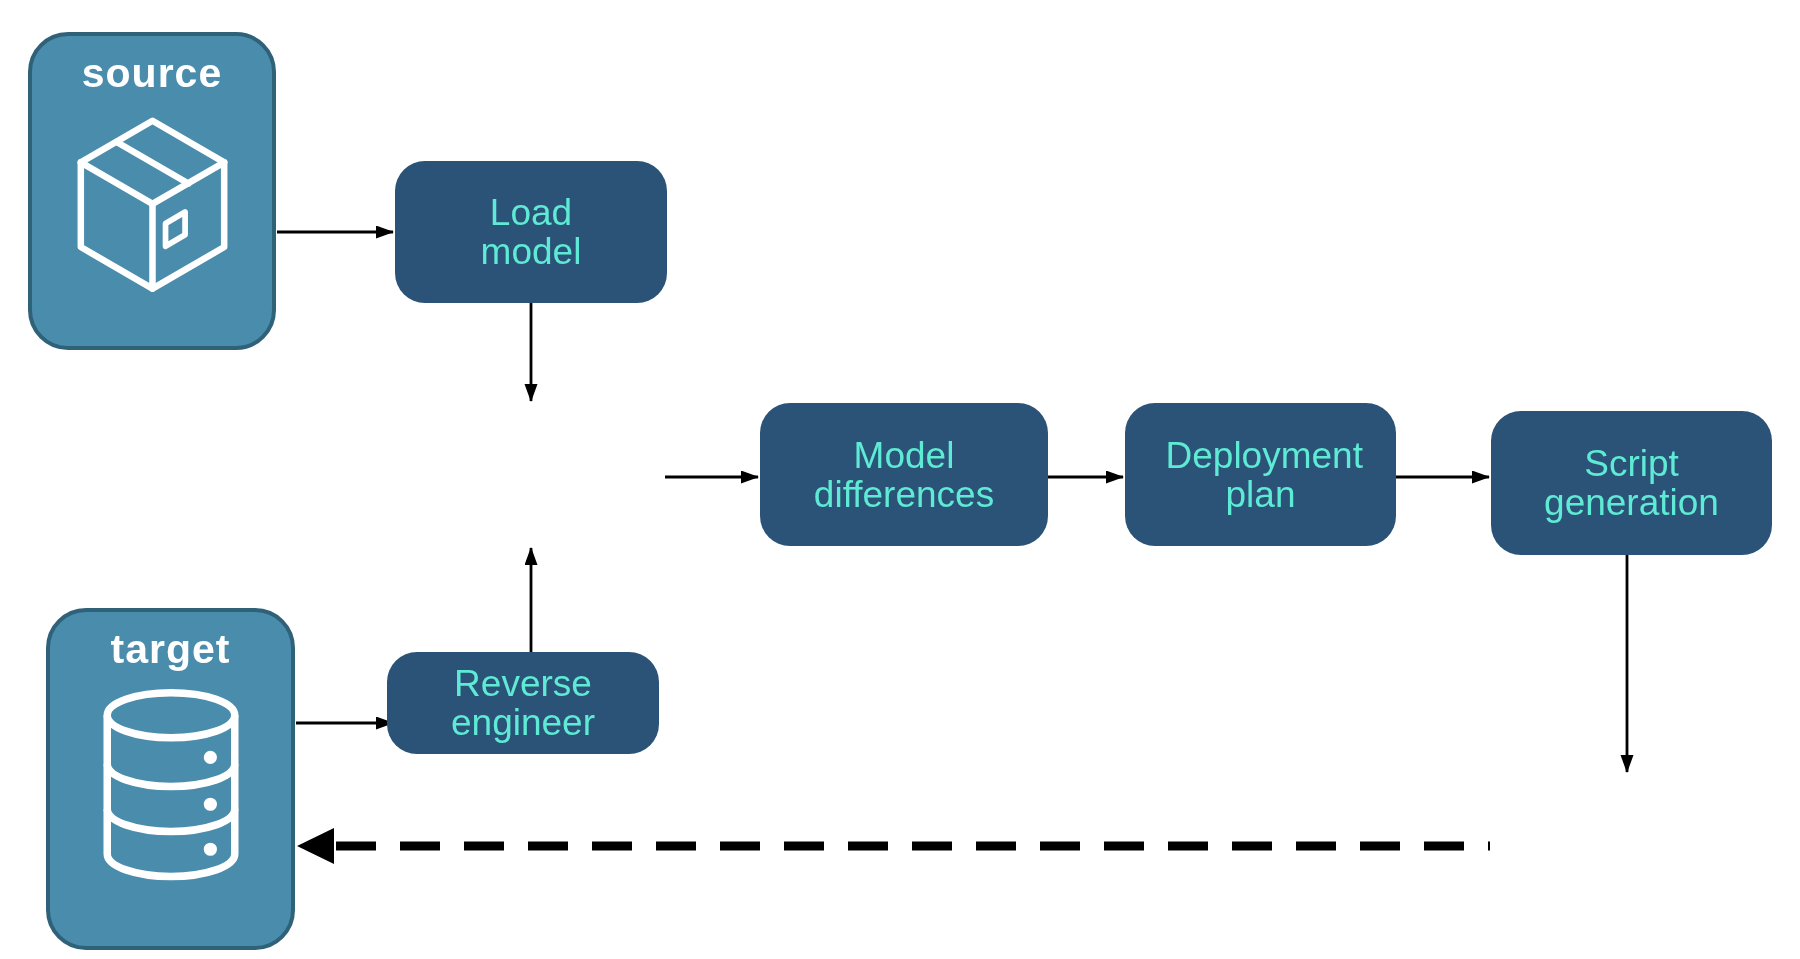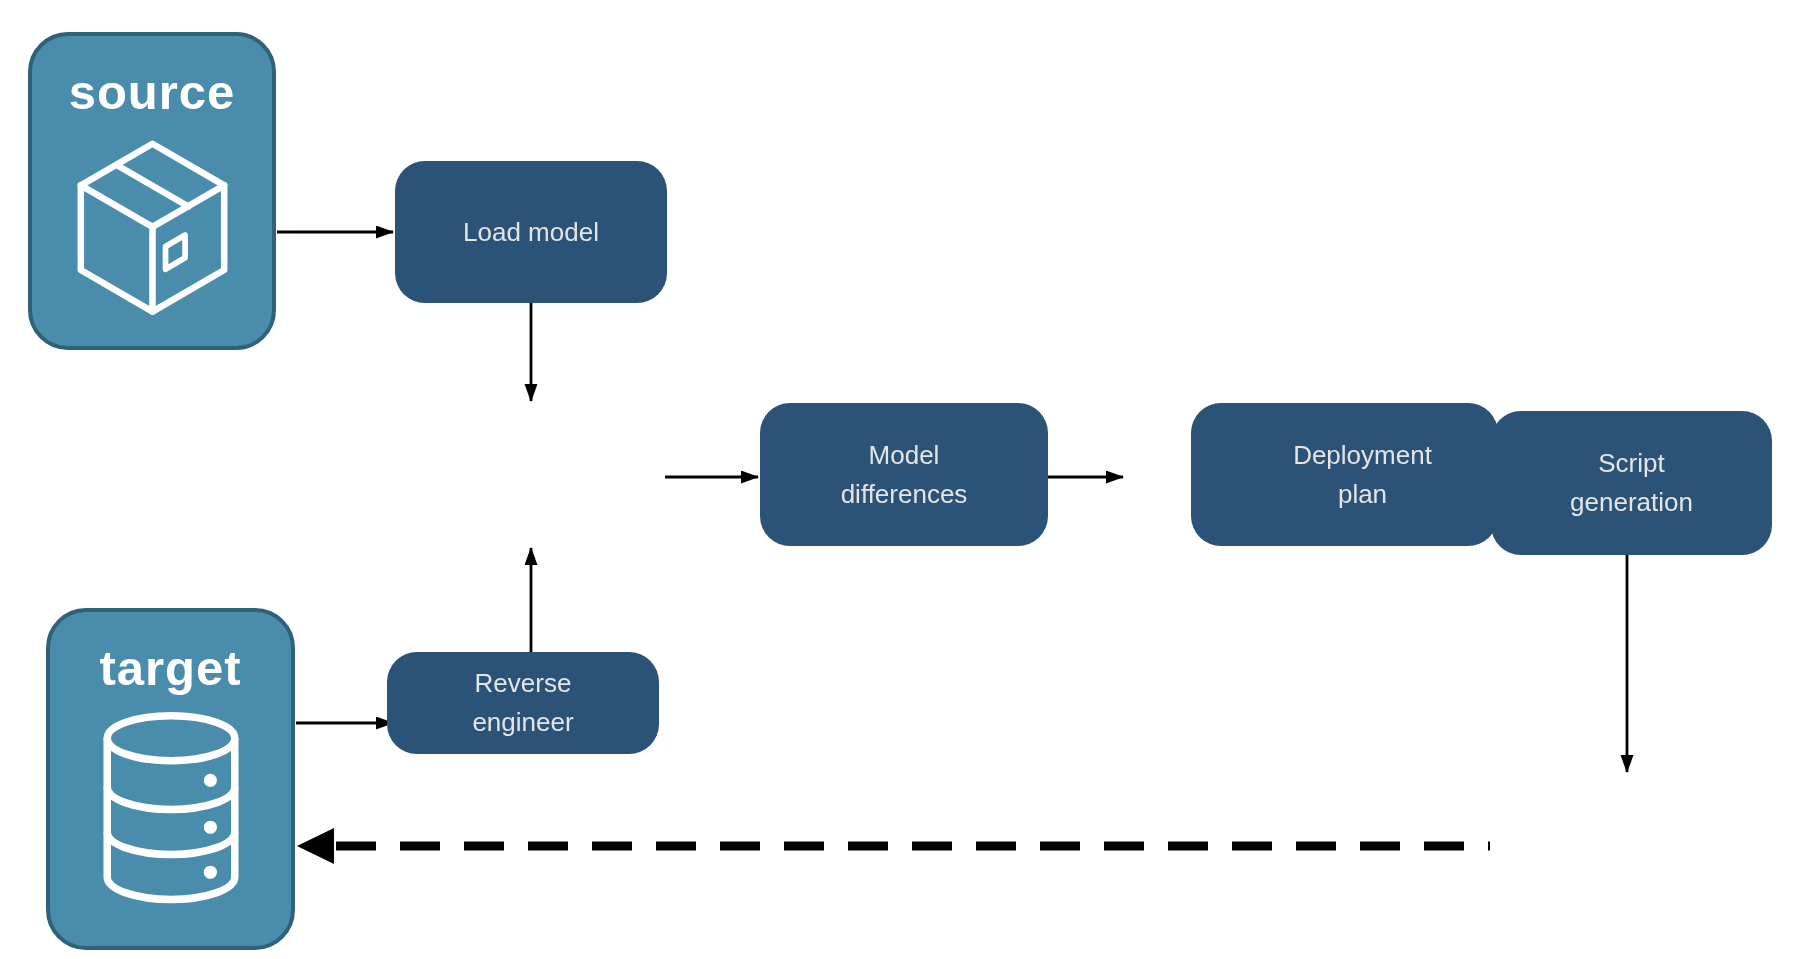--- a/index.html
+++ b/index.html
@@ -20,54 +20,54 @@
   .node {
     position: absolute;
     background: #2A5377;
     border-radius: 30px;
     display: flex;
     align-items: center;
     justify-content: center;
     text-align: center;
   }
   .node-label {
-    color: #e5e5e5;
-    font-size: 26px;
+    color: #5eead4;
+    font-size: 37px;
     line-height: 39px;
     max-width: 190px;
     font-weight: 400;
   }
   
   .endpoint {
     position: absolute;
     background: #4A8CAC;
     border: 4px solid #2F6179;
     border-radius: 40px;
     box-sizing: border-box;
     display: flex;
     flex-direction: column;
     align-items: center;
   }
   .endpoint-label {
     color: #FFFFFF;
-    font-size: 49px;
+    font-size: 41px;
     font-weight: 700;
-    margin-top: 28px;
+    margin-top: 14px;
     letter-spacing: 1px;
   }
   .endpoint-icon {
     margin-top: 14px;
   }
   
   #box-source            { left: 28px;   top: 32px;  width: 248px; height: 318px; }
   #box-target            { left: 46px;   top: 608px; width: 249px; height: 342px; }
   #node-load-model       { left: 395px;  top: 161px; width: 272px; height: 142px; }
   #node-model-comparison { left: 394px;  top: 403px; width: 271px; height: 143px; }
   #node-model-differences{ left: 760px;  top: 403px; width: 288px; height: 143px; }
-  #node-deployment-plan  { left: 1191px; top: 403px; width: 271px; height: 143px; padding-left: 36px; }
+  #node-deployment-plan  { left: 1125px; top: 403px; width: 271px; height: 143px; }
   #node-script-generation{ left: 1491px; top: 411px; width: 281px; height: 144px; }
   #node-reverse-engineer { left: 387px;  top: 652px; width: 272px; height: 102px; }
   #node-script-execution { left: 1490px; top: 774px; width: 273px; height: 145px; }
 </style>
 </head>
 <body>
 
 <div class="canvas">
 
   <svg class="arrow-layer" viewBox="0 0 1800 959" xmlns="http://www.w3.org/2000/svg">

